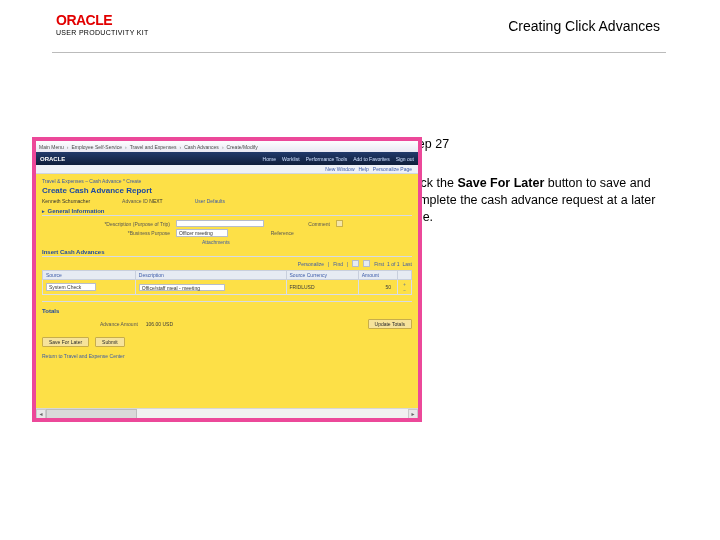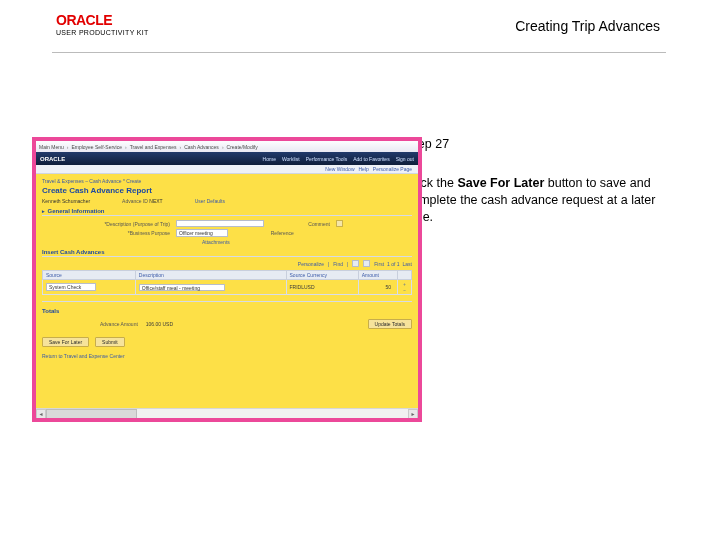--- a/index.html
+++ b/index.html
@@ -78,21 +78,21 @@
 
 </style>
 </head>
 <body>
 
 <div class="hdr">
   <div class="brand">
     <div class="brand-logo">ORACLE</div>
     <div class="brand-sub">USER PRODUCTIVITY KIT</div>
   </div>
-  <div class="page-title">Creating Trip Advances</div>
+  <div class="page-title">Creating Click Advances</div>
   <div class="hdr-rule"></div>
 </div>
 
 <div class="instr">
   <div class="step">Step 27</div>
   <div>
     <span>Click the </span><b>Save For Later</b><span> button to save and complete the cash advance request at a later time.</span>
   </div>
 </div>
 

